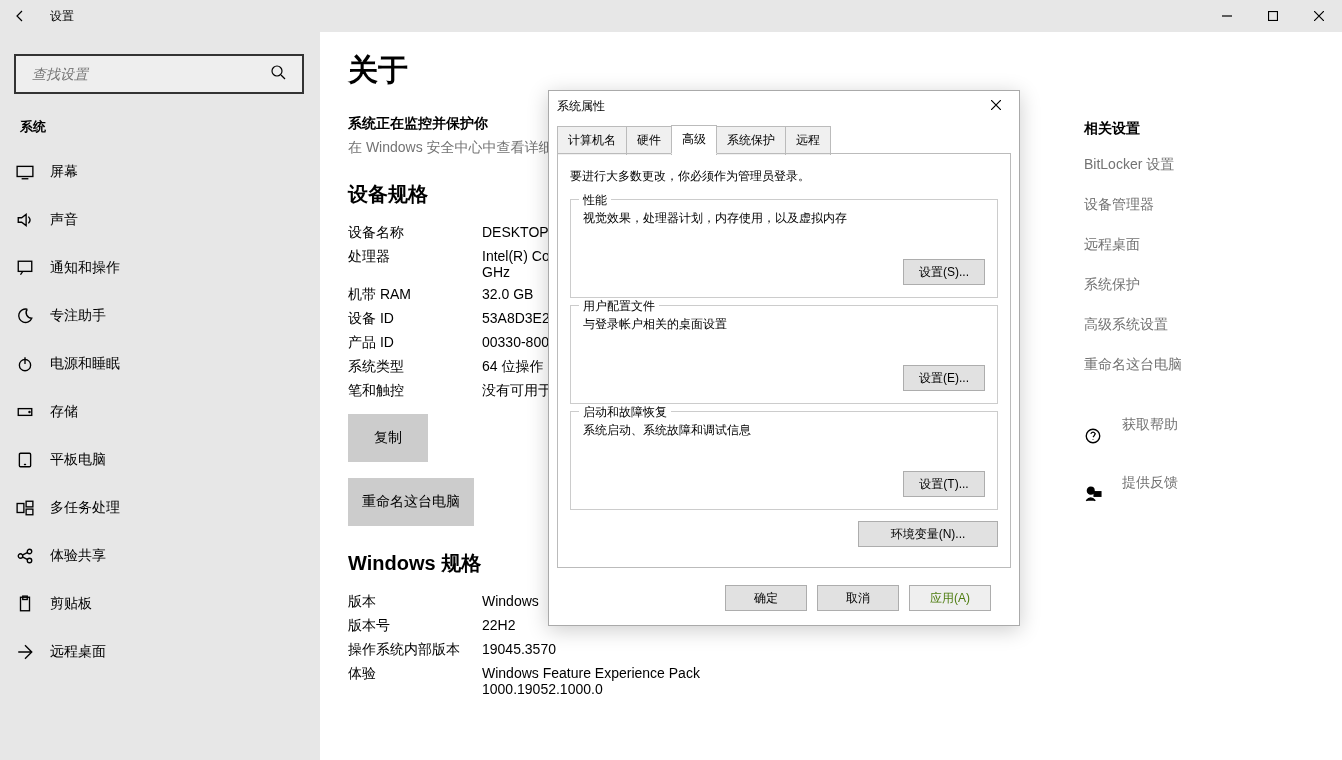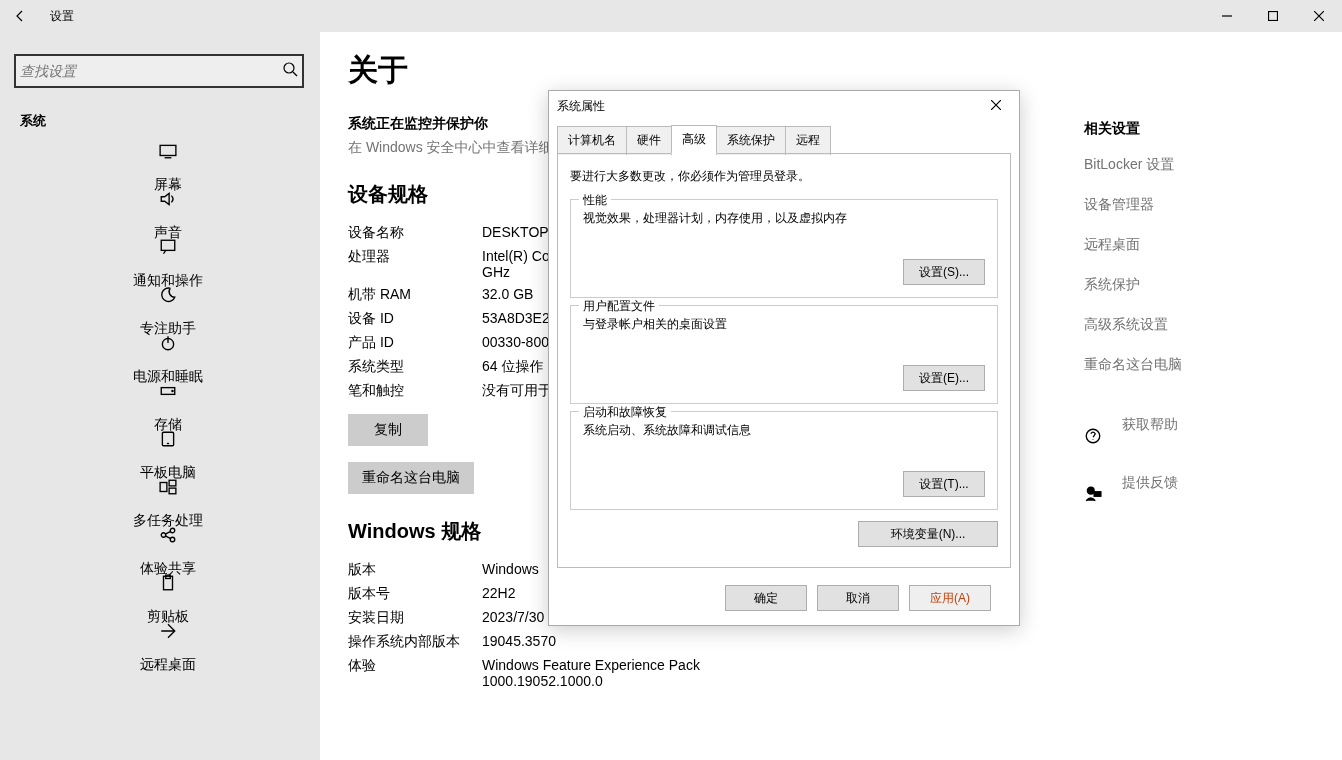--- a/index.html
+++ b/index.html
@@ -12,36 +12,36 @@
 .win-controls { margin-left: auto; display: flex; }
 .win-controls div { width: 46px; height: 32px; display: flex; align-items: center; justify-content: center; cursor: pointer; }
 .win-controls svg { width: 10px; height: 10px; }
 
 
 .sidebar { position: absolute; left: 0; top: 32px; width: 320px; bottom: 0; background: #e7e7e7; padding-top: 14px; }
 .nav-item { display: flex; align-items: center; height: 40px; padding-left: 16px; cursor: pointer; font-size: 14px; color: #000; gap: 16px; }
 .nav-item.home { margin-bottom: 8px; height: 38px; }
 .nav-item.home .icon svg { width:16px; height:16px; }
 .nav-item .icon { width: 18px; display: flex; align-items: center; justify-content: center; }
-.search-box { margin: 8px 16px 16px 14px; height: 34px; border: 2px solid #333; background: #eee; display: flex; align-items: center; padding: 0 4px; }
+.search-box { margin: 8px 16px 16px 14px; height: 40px; border: 2px solid #333; background: #eee; display: flex; align-items: center; padding: 0 16px; }
 .search-box input { flex: 1; border: none; background: transparent; outline: none; font-size: 14px; font-style: italic; color: #555; }
 .search-box .s-icon { width: 16px; }
 .section-label { font-weight: 600; font-size: 13px; padding: 8px 16px 12px 20px; }
-.nav-list .nav-item { height: 48px; flex-direction: column; }
+.nav-list .nav-item { height: 48px; }
 
 
 .main { position: absolute; left: 320px; top: 32px; right: 0; bottom: 0; padding: 18px 28px; overflow: hidden; }
 .main h1 { font-size: 30px; font-weight: 600; margin-bottom: 24px; }
 .main h2 { font-size: 20px; font-weight: 600; margin: 24px 0 16px 0; }
 .sub { font-size: 14px; font-weight: 600; margin-bottom: 6px; }
 .link { color: #737373; font-size: 14px; cursor: pointer; }
 .spec-row { display: flex; font-size: 14px; margin-bottom: 6px; }
 .spec-row .k { width: 134px; }
 .spec-row .v { flex: 1; color: #000; }
-.btn { display: inline-flex; align-items: center; justify-content: center; min-width: 80px; height: 32px; padding: 0 14px; background: #ccc; border: none; font-size: 14px; cursor: pointer; margin-top: 8px; margin-right: 8px; }
+.btn { display: inline-flex; align-items: center; justify-content: center; min-width: 80px; height: 48px; padding: 0 14px; background: #ccc; border: none; font-size: 14px; cursor: pointer; margin-top: 8px; margin-right: 8px; }
 
 
 .right-panel { position: absolute; right: 28px; top: 88px; width: 230px; }
 .right-panel .hdr { font-size: 14px; font-weight: 600; margin-bottom: 18px; }
 .right-panel .link { display: block; margin-bottom: 22px; font-size: 14px; }
 .help-item { display: flex; align-items: center; gap: 18px; margin-bottom: 18px; }
 .help-item .hicon { width: 20px; display:flex; }
 
 
 .dialog { position: absolute; left: 548px; top: 90px; width: 472px; background: #fff; border: 1px solid #aaa; box-shadow: 0 4px 20px rgba(0,0,0,.2); z-index: 100; }
@@ -55,21 +55,21 @@
 .dlg-note { margin-bottom: 14px; }
 .fieldset { border: 1px solid #ccc; padding: 10px 12px 12px 12px; margin-bottom: 7px; position: relative; }
 .fieldset .legend { position: absolute; top: -8px; left: 8px; background: #fff; padding: 0 4px; font-size: 12px; }
 .fieldset .desc { margin-bottom: 28px; }
 .fieldset .sbtn, .dlg-body .sbtn { float: right; min-width: 82px; height: 26px; font-size: 12px; background: #e1e1e1; border: 1px solid #adadad; cursor: pointer; margin-top: 4px; }
 .fieldset::after { content: ""; display: block; clear: both; }
 .env-row { text-align: right; margin-top: 6px; margin-bottom: 6px; }
 .env-row .sbtn { float: none; min-width: 140px; }
 .dlg-footer { display: flex; justify-content: flex-end; gap: 10px; padding: 8px 28px 14px 12px; }
 .dlg-footer button { min-width: 82px; height: 26px; font-size: 12px; background: #e1e1e1; border: 1px solid #adadad; cursor: pointer; }
-.dlg-footer button.disabled { color: #c2410c; background: #efefef; }
+.dlg-footer button.disabled { color: #4d7c0f; background: #efefef; }
 
 svg { stroke: currentColor; fill: none; stroke-width: 1.2; }
 </style>
 </head>
 <body>
 
 <div class="titlebar">
   <div class="back">
     <svg width="16" height="16" viewBox="0 0 16 16">
         <path d="M10 3 L5 8 L10 13"></path>
@@ -249,24 +249,20 @@
 
   <h2>Windows 规格</h2>
   <div>
     <div class="spec-row">
         <div class="k">版本</div>
         <div class="v">Windows </div>
       </div>
     <div class="spec-row">
         <div class="k">版本号</div>
         <div class="v">22H2</div>
-      </div>
-    <div class="spec-row">
-        <div class="k">安装日期</div>
-        <div class="v">2023/7/30</div>
       </div>
     <div class="spec-row">
         <div class="k">操作系统内部版本</div>
         <div class="v">19045.3570</div>
       </div>
     <div class="spec-row">
         <div class="k">体验</div>
         <div class="v" style="max-width:260px">Windows Feature Experience Pack 1000.19052.1000.0</div>
       </div>
   </div>

